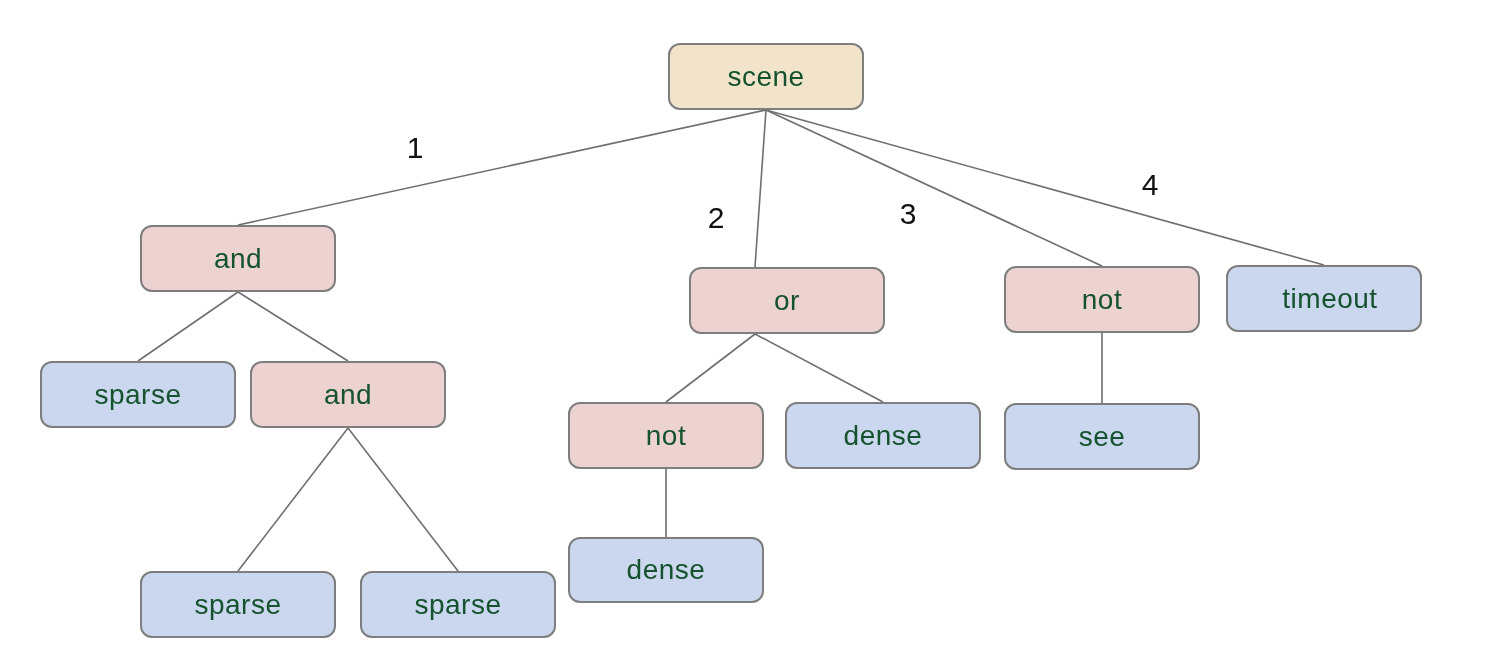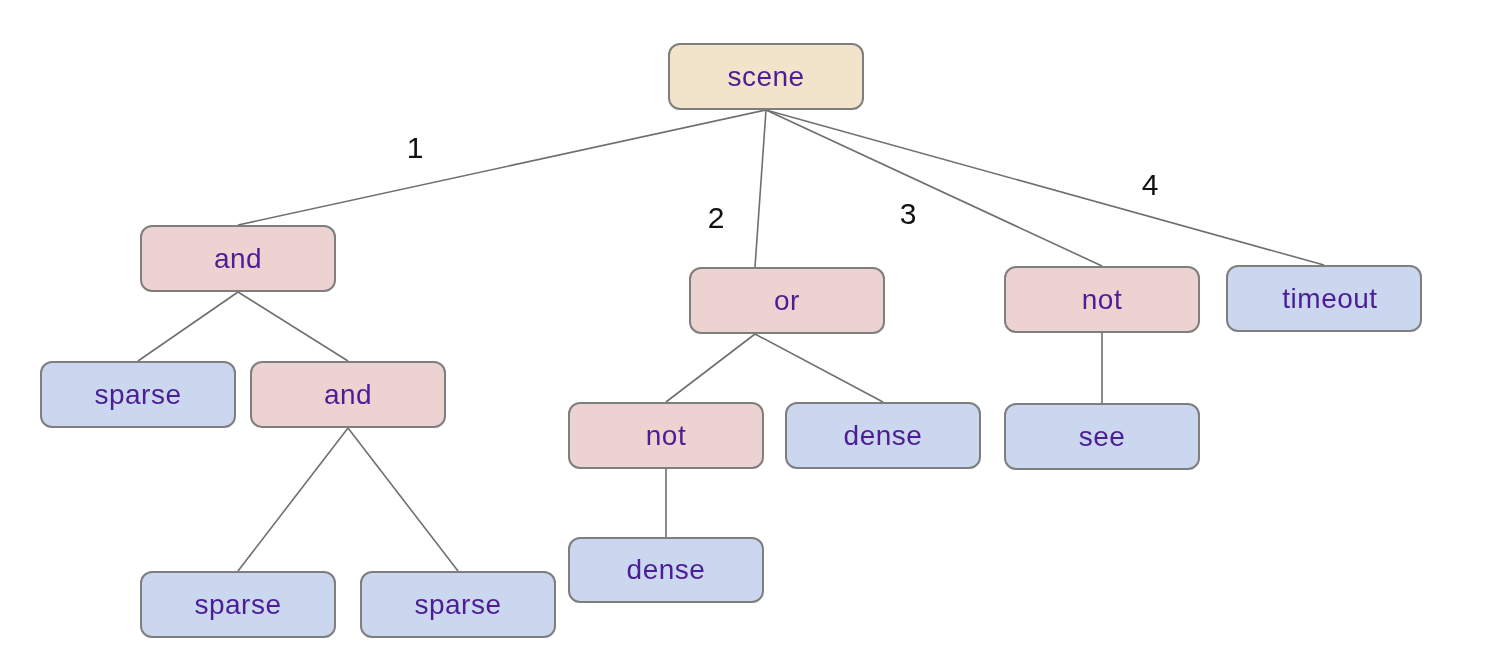--- a/index.html
+++ b/index.html
@@ -23,21 +23,21 @@
     height: 662px;
   }
   .tree-node {
     position: absolute;
     box-sizing: border-box;
     border-radius: 12px;
     display: flex;
     align-items: center;
     justify-content: center;
     font-size: 28px;
-    color: #4c1d95;
+    color: #14532d;
     letter-spacing: 0.5px;
   }
   .edge-label {
     position: absolute;
     transform: translate(-50%, -50%);
     font-size: 30px;
     color: #111111;
   }
 </style>
 </head>

